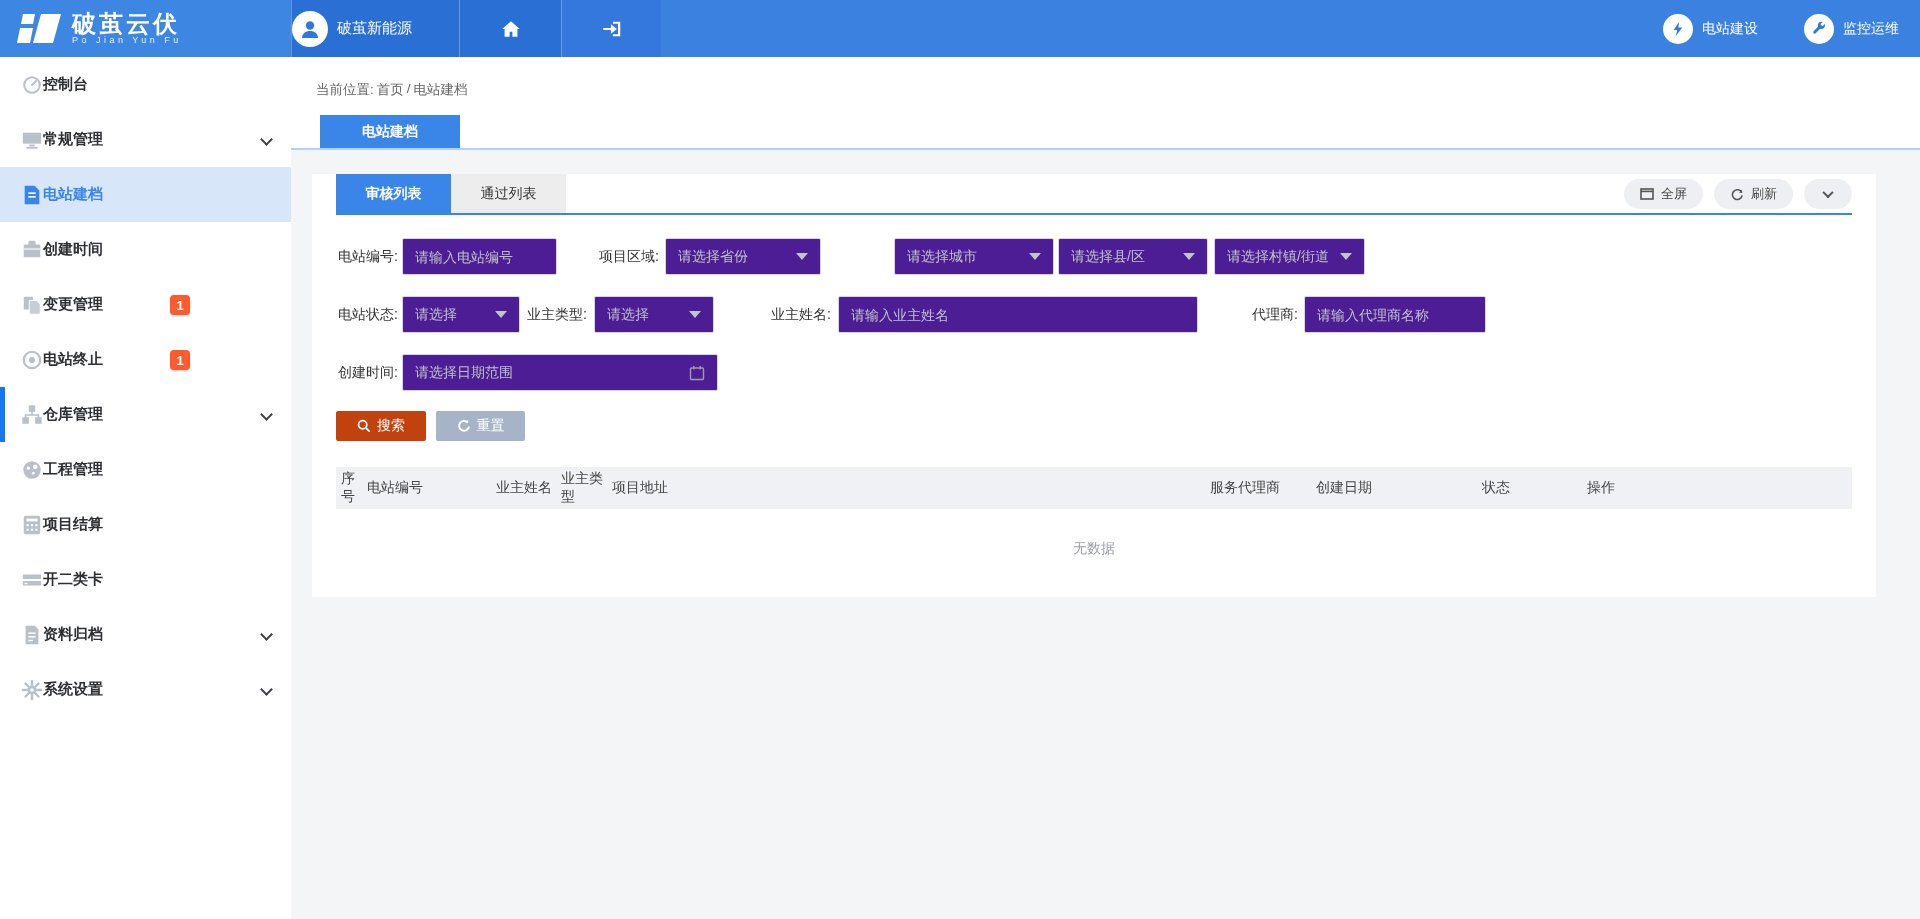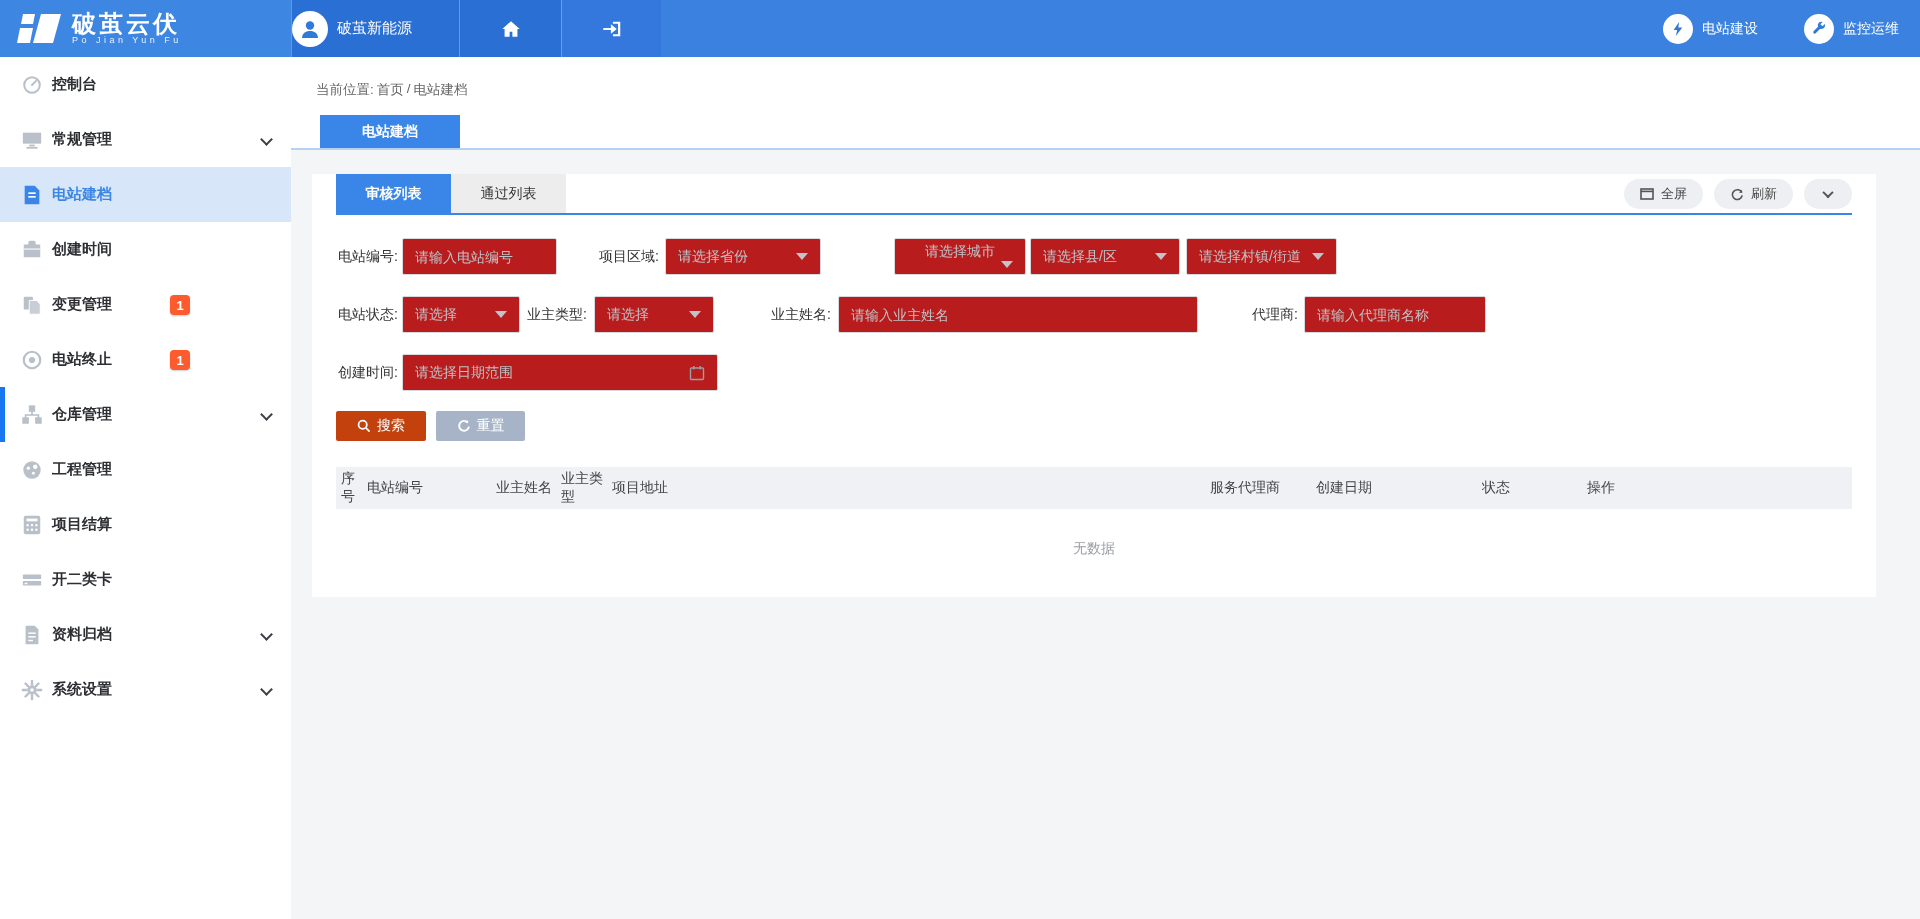--- a/index.html
+++ b/index.html
@@ -20,21 +20,21 @@
   .hspacer { flex:1; }
   .sec-right { display:flex; align-items:center; gap:46px; padding-right:21px; }
   .hnav { display:flex; align-items:center; gap:9px; cursor:pointer; }
   .hcircle { width:30px; height:30px; border-radius:50%; background:#fff; display:flex; align-items:center; justify-content:center; }
   .hnav-label { font-size:14px; }
 
   
   .sidebar { position:absolute; top:57px; left:0; width:291px; bottom:0; background:#fff; }
   .sitem { height:55px; display:flex; align-items:center; padding-left:21px; position:relative; cursor:pointer; }
   .sitem .sicon { width:22px; height:22px; display:flex; align-items:center; justify-content:center; }
-  .sitem .slabel { margin-left:9px; font-size:15px; font-weight:bold; color:#2d2f33; }
+  .sitem .slabel { font-size:15px; font-weight:bold; color:#2d2f33; }
   .sitem.active { background:#d8e6f9; }
   .sitem.active .slabel { color:#3a86e8; }
   .sitem.indicator::before { content:""; position:absolute; left:0; top:0; bottom:0; width:5px; background:#1677f0; }
   .sbadge { position:absolute; left:170px; top:18px; min-width:20px; height:20px; background:#fb5b2d; border-radius:4px; color:#fff; font-size:13px; font-weight:bold; display:flex; align-items:center; justify-content:center; box-shadow:0 1px 2px rgba(0,0,0,.2); }
   .schev { position:absolute; left:262px; top:23px; width:9px; height:9px; border-right:2px solid #3c3f44; border-bottom:2px solid #3c3f44; transform:rotate(45deg); }
 
   
   .main { margin-left:291px; height:862px; display:flex; flex-direction:column; }
   .topbar { height:93px; background:#fff; border-bottom:2px solid #b5d2f4; position:relative; flex:0 0 93px; }
   .breadcrumb { position:absolute; top:24px; left:25px; font-size:13.5px; color:#666; display:flex; gap:3px; }
@@ -50,30 +50,30 @@
   .ptab.inactive { background:#ededee; color:#333; }
   .toolbar { margin-left:auto; align-self:center; display:flex; gap:11px; }
   .pill { height:30px; border-radius:15px; background:#edeff2; padding:0 16px; display:flex; align-items:center; gap:7px; font-size:13px; color:#444; cursor:pointer; }
   .pill.pill-chev { width:48px; justify-content:center; padding:0; }
   .chev-down { width:8px; height:8px; border-right:2px solid #555; border-bottom:2px solid #555; transform:rotate(45deg) translate(-1px,-1px); }
 
   
   .frow { display:flex; align-items:center; margin-top:21px; }
   .frow.first { margin-top:23px; }
   .flabel { width:62px; text-align:right; font-size:14px; color:#333; margin-right:4px; flex:0 0 62px; white-space:nowrap; }
-  .box { height:37px; border:1px solid #d6d8db; border-radius:2px; background:#b91c1c; display:flex; align-items:center; padding:4px 12px; font-size:14px; color:#bfc2c7; }
+  .box { height:37px; border:1px solid #d6d8db; border-radius:2px; background:#4c1d95; display:flex; align-items:center; padding:16px 12px; font-size:14px; color:#bfc2c7; }
   .box .ph { color:#bfc2c7; }
   .sel-arrow { margin-left:auto; width:0; height:0; border-left:6px solid transparent; border-right:6px solid transparent; border-top:7px solid #c1c4c9; }
   input.box { outline:none; }
   input.box::placeholder { color:#bfc2c7; }
 
   .w-input1 { width:155px; }
   .lbl-area { margin-left:40px; }
   .w-s1 { width:156px; margin-left:2px; }
-  .w-s2 { width:132px; margin-left:73px;flex-direction:column; }
+  .w-s2 { width:160px; margin-left:73px; }
   .w-s3 { width:150px; margin-left:4px; }
   .w-s4 { width:151px; margin-left:6px; }
   .w-status { width:118px; }
   .lbl-otype { margin-left:5px; }
   .w-otype { width:120px; margin-left:3px; }
   .lbl-oname { margin-left:55px; }
   .w-oname { width:360px; margin-left:3px; }
   .lbl-agent { margin-left:48px; flex-basis:52px; width:52px; }
   .w-agent { width:182px; margin-left:2px; }
   .w-date { width:316px; }

